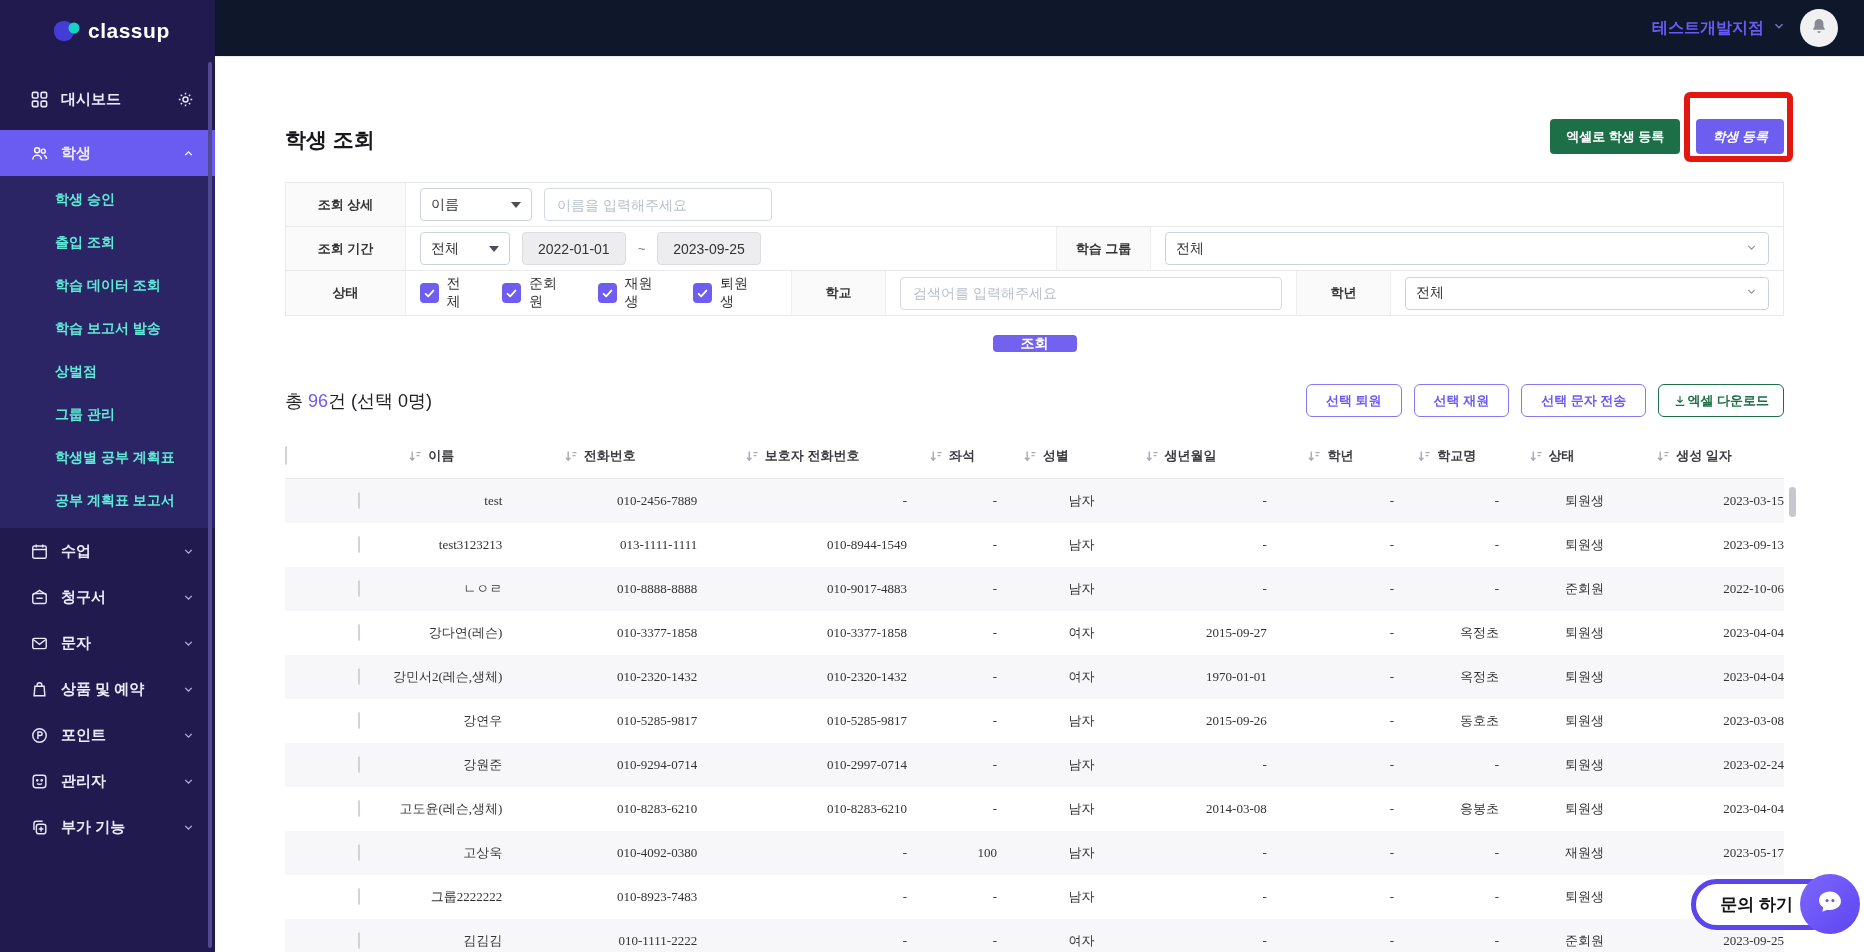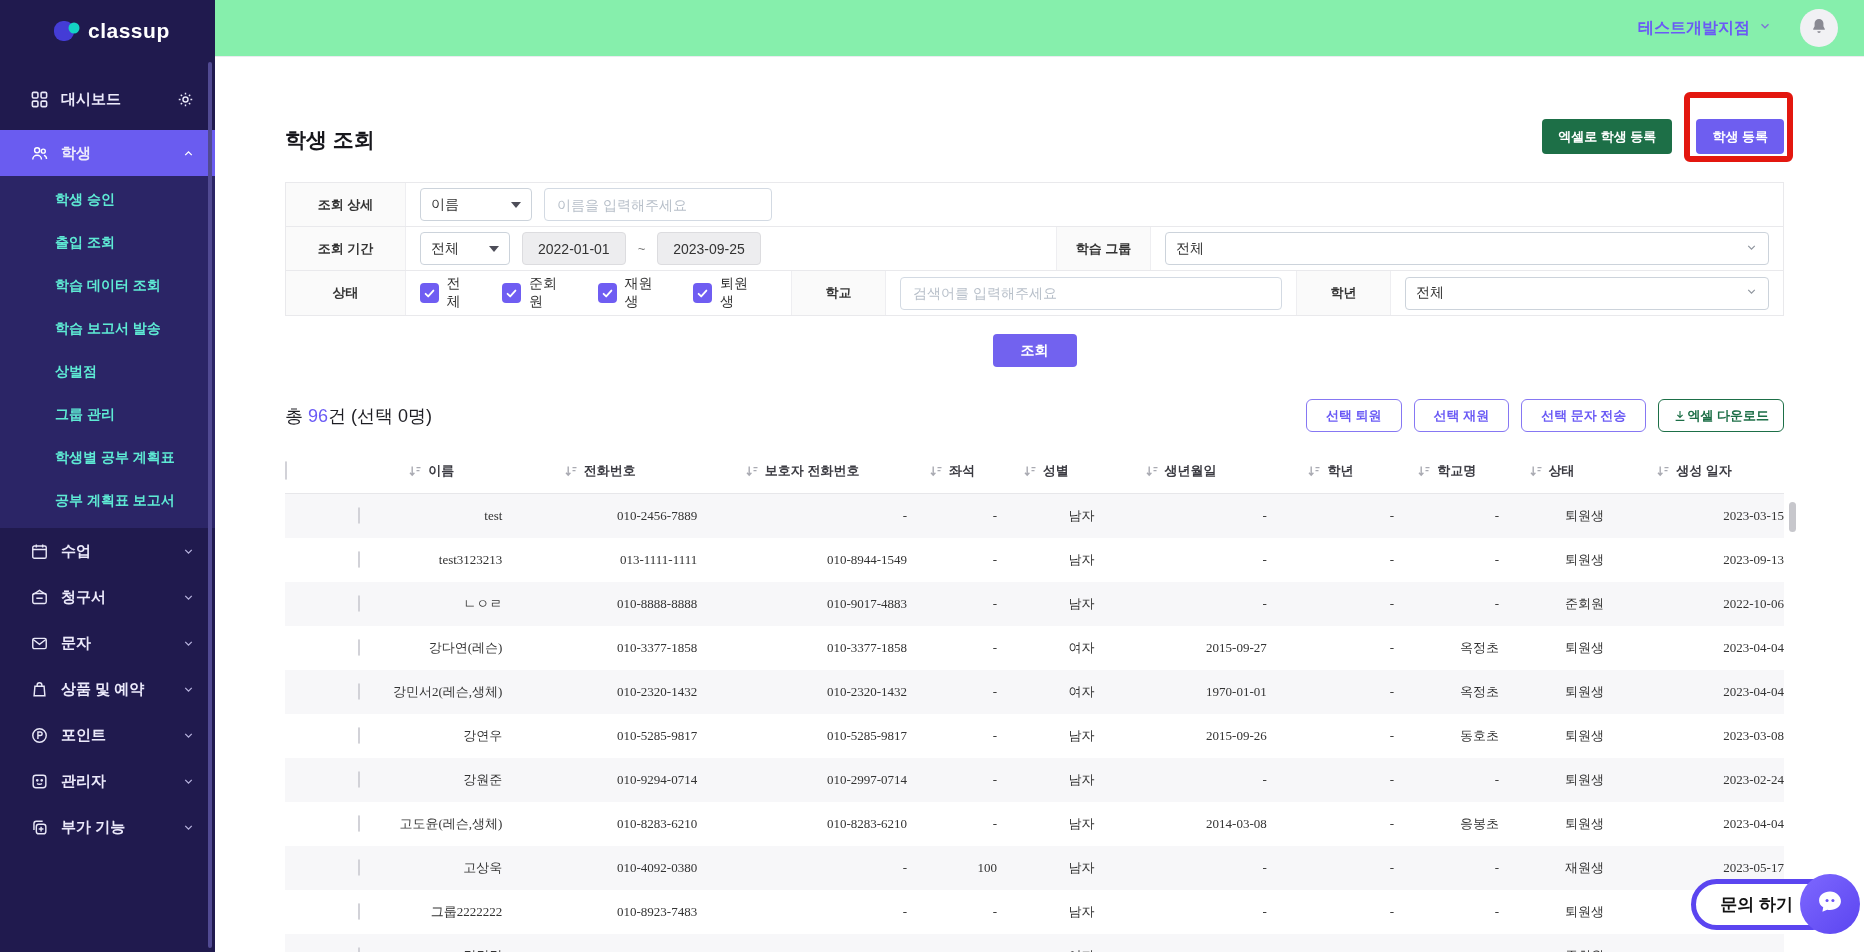--- a/index.html
+++ b/index.html
@@ -19,32 +19,32 @@
   .gear { margin-left:auto; display:flex; align-items:center; }
   .submenu { background:#2b2566; padding:2px 0 6px 0; }
   .sub-item { height:43px; display:flex; align-items:center; padding-left:55px;
     font-size:14px; font-weight:bold; color:#5eead4; cursor:pointer; }
   .sub-item.active { background:#5848d8; color:#fff; }
   .icon16 { width:19px; height:19px; display:inline-flex; }
 
   
   .main { flex:1; min-width:0; display:flex; flex-direction:column; }
   .topbar { height:57px; flex:0 0 57px; display:flex; align-items:center; justify-content:flex-end;
-    gap:28px; padding-right:26px; border-bottom:1px solid #ebebf0; background:#86efac; }
+    gap:14px; padding-right:26px; border-bottom:1px solid #ebebf0; background:#0f172a; }
   .branch { display:flex; align-items:center; gap:8px; color:#6a5af5; font-size:16px; font-weight:bold; cursor:pointer; }
   .bell { width:38px; height:38px; border-radius:50%; background:#f1f1f4; display:flex; align-items:center; justify-content:center; cursor:pointer; }
 
   .content { padding:48px 80px 0 70px; position:relative; }
   .title-row { display:flex; align-items:flex-end; justify-content:space-between; }
   .page-title { font-size:21px; font-weight:bold; color:#17171c; }
-  .title-actions { display:flex; align-items:center; gap:24px; margin-top:14px; }
+  .title-actions { display:flex; align-items:center; gap:16px; margin-top:14px; }
   .btn { border:none; border-radius:4px; height:35px; padding:0 16px; font-size:13px; font-weight:bold;
     cursor:pointer; font-family:inherit; }
   .btn-green { background:#1d6f47; color:#fff; }
-  .btn-purple { background:#6e5ef0; color:#fff; }
+  .btn-purple { background:#6e5ef0; color:#fff;font-style:italic; }
   .register-wrap { position:relative; }
   .red-box { position:absolute; left:-12px; top:-27px; right:-9px; bottom:-8px;
     border:6px solid #e3170f; border-radius:6px; pointer-events:none; }
 
   
   .filter-table { margin-top:28px; border:1px solid #e9e9ec; }
   .f-row { display:flex; height:44px; border-bottom:1px solid #e9e9ec; }
   .f-row:last-child { border-bottom:none; }
   .f-label { flex:0 0 120px; background:#fafafa; border-right:1px solid #eeeef1;
     display:flex; align-items:center; justify-content:center; font-size:13px; font-weight:bold; color:#333; }
@@ -58,21 +58,21 @@
   .date-box { height:33px; background:#ededef; border:1px solid #dcdcdf; border-radius:4px;
     display:flex; align-items:center; padding:0 15px; font-size:14px; color:#333; }
   .tilde { color:#777; font-size:13px; }
   .txt-input { height:33px; border:1px solid #d3dae3; border-radius:4px; padding:0 12px; font-size:14px;
     color:#b91c1c; font-family:inherit; outline:none; }
   .txt-input::placeholder { color:#b7bfc9; }
   .cb-group { display:flex; align-items:center; gap:8px; margin-right:18px; cursor:pointer; }
   .cb { width:20px; height:20px; border-radius:4px; background:#6f5df2; display:flex; align-items:center; justify-content:center; }
   .cb-label { font-size:14px; color:#333; }
   .search-row { text-align:center; margin-top:18px; }
-  .btn-search { width:84px; height:33px; background:#7262ef; color:#fff; border:none; border-radius:4px;
+  .btn-search { width:84px; height:17px; background:#7262ef; color:#fff; border:none; border-radius:4px;
     font-size:14px; font-weight:bold; cursor:pointer; font-family:inherit; }
 
   
   .results-bar { margin-top:32px; display:flex; align-items:center; justify-content:space-between; }
   .summary { font-size:18px; color:#1e1e24; }
   .summary .accent { color:#6a5af5; }
   .bulk { display:flex; align-items:center; gap:12px; }
   .btn-outline { height:33px; padding:0 19px; border-radius:6px; background:#fff; border:1px solid #8677f3;
     color:#6a5af5; font-size:13px; font-weight:bold; cursor:pointer; font-family:inherit; }
   .btn-excel { height:33px; padding:0 14px; border-radius:6px; background:#fff; border:1px solid #1d6f47;

